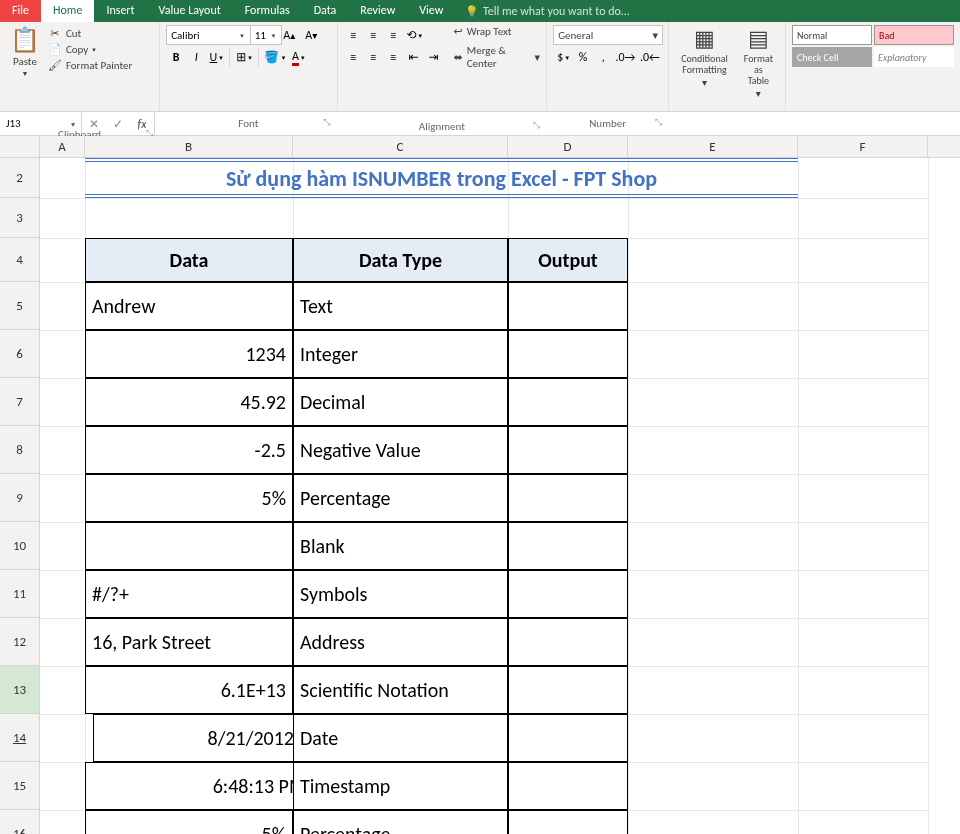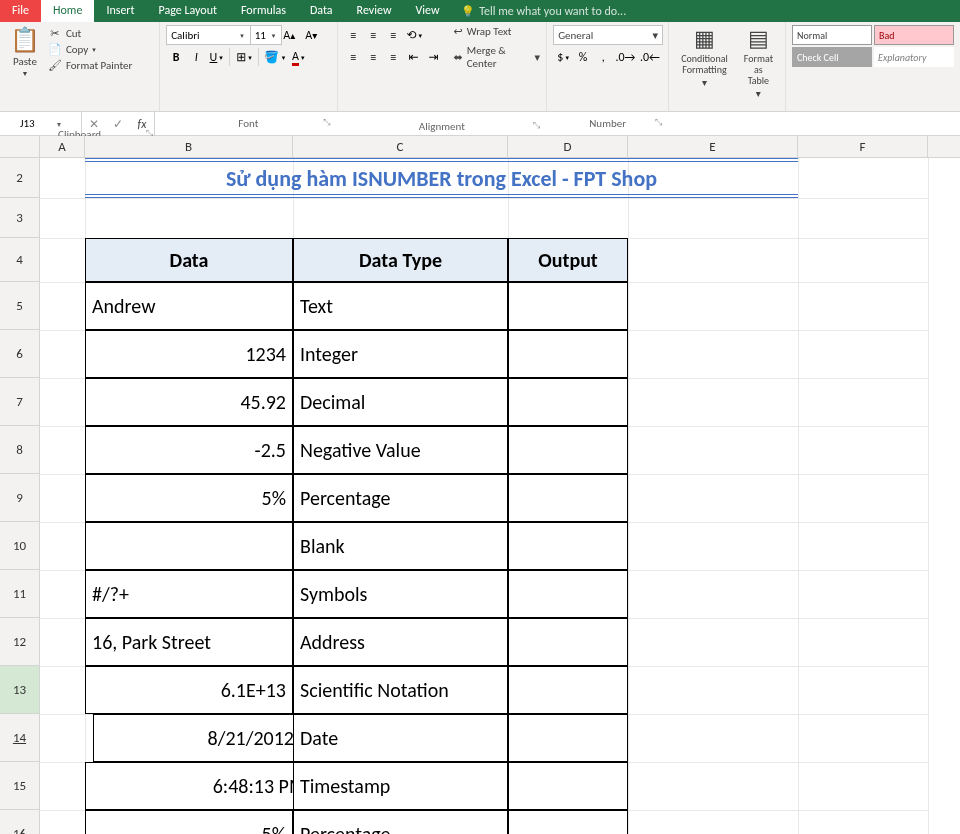--- a/index.html
+++ b/index.html
@@ -45,21 +45,21 @@
 .big-btn .ico { font-size: 22px; }
 
 .styles-grid { display: grid; grid-template-columns: 80px 80px; grid-auto-rows: 20px; gap: 2px; font-size: 10px; }
 .style-cell { border: 1px solid #999; display: flex; align-items: center; padding: 0 4px; background: #fff; }
 .style-bad { background: #ffc7ce; color: #9c0006; }
 .style-check { background: #a5a5a5; color: #fff; border-color: #a5a5a5; }
 .style-exp { color: #7f7f7f; font-style: italic; border: none; }
 
 
 .fbar { height: 24px; border-bottom: 1px solid #d4d4d4; display: flex; align-items: stretch; background: #fff; }
-.name-box { width: 82px; border-right: 1px solid #d4d4d4; display: flex; align-items: center; padding: 0 20px; font-size: 11px; justify-content: space-between;}
+.name-box { width: 82px; border-right: 1px solid #d4d4d4; display: flex; align-items: center; padding: 0 6px; font-size: 11px; justify-content: space-between;}
 .name-box .dd { font-size: 8px; color: #666;}
 .fx-btns { display: flex; align-items: center; border-right: 1px solid #d4d4d4; }
 .fx-btns button { width: 24px; height: 100%; border: none; background: #fff; color: #888; font-size: 12px; }
 .fx-btns button.fx { font-style: italic; color: #444; }
 .formula-inp { flex: 1; border: none; padding: 0 6px; font-size: 12px; }
 
 
 .sheet { position: relative; }
 .colhdr { display: flex; height: 22px; border-bottom: 1px solid #d4d4d4; background: #f3f2f1; }
 .rowhdr-corner { width: 40px; border-right: 1px solid #d4d4d4; background: #f3f2f1; }
@@ -78,21 +78,21 @@
 .tbl-hdr { background: #e4ecf6; font-weight: 700; justify-content: center; }
 .tright { justify-content: flex-end; }
 </style>
 </head>
 <body>
 
 <div class="menubar">
   <div class="tab file">File</div>
   <div class="tab active">Home</div>
   <div class="tab">Insert</div>
-  <div class="tab">Page Layout</div>
+  <div class="tab">Value Layout</div>
   <div class="tab">Formulas</div>
   <div class="tab">Data</div>
   <div class="tab">Review</div>
   <div class="tab">View</div>
   <div class="tell">
       <span class="bulb">💡</span>
       <span>Tell me what you want to do...</span>
     </div>
 </div>
 

